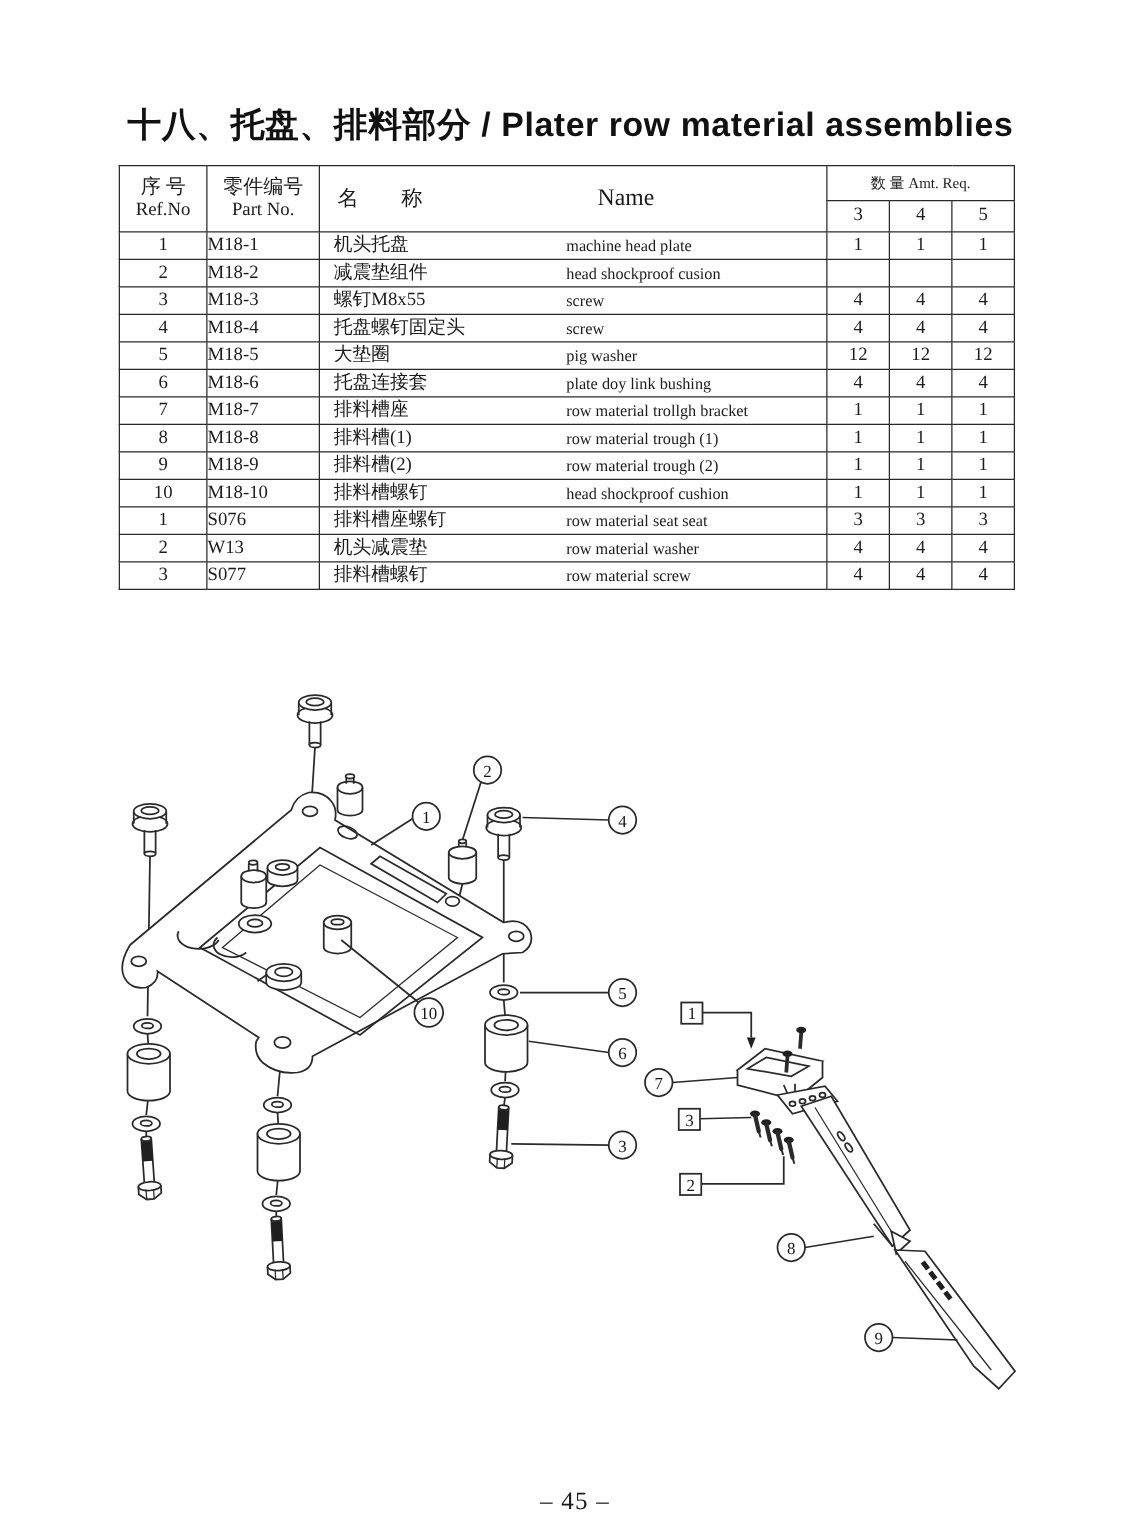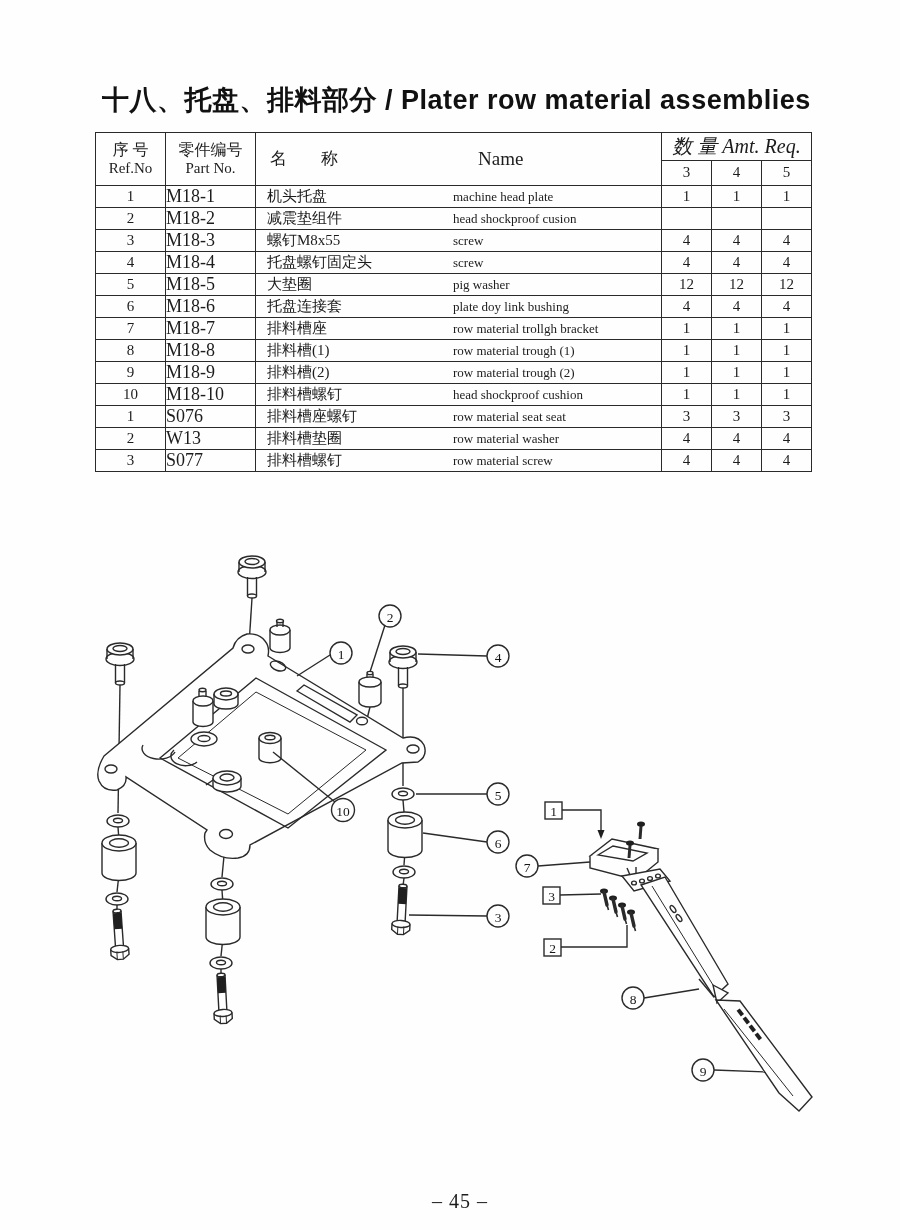--- a/index.html
+++ b/index.html
@@ -11,24 +11,24 @@
   table.parts{position:absolute;left:95px;top:132px;width:716px;border-collapse:collapse;
               table-layout:fixed;background:#fefefe;padding-left:10px;}
   table.parts th, table.parts td{border:1.6px solid #2a2a2a;padding:0;font-weight:normal;
               color:#1c1c1c;line-height:1.05;}
   th.h-two{font-size:16px;text-align:center;}
   th.h-two .l2{font-size:15px;display:block;margin-top:2px;}
   th.h-name{position:relative;height:52px;}
   th.h-name .zh{position:absolute;left:14px;top:50%;transform:translateY(-50%);
                 font-size:17px;white-space:pre;text-align:right;}
   th.h-name .en{position:absolute;left:222px;top:50%;transform:translateY(-50%);font-size:19px;}
-  th.h-qty{font-size:20px;height:26px;white-space:pre;font-style:italic;}
+  th.h-qty{font-size:12px;height:26px;white-space:pre;}
   th.h-num{font-size:15px;height:24px;text-align:center;}
   td.c-ref{ text-align:center;font-size:15px;height:21px;}
-  td.c-part{font-size:18px;padding-left:13px;}
+  td.c-part{font-size:15px;padding-left:13px;}
   td.c-name{position:relative;}
   td.c-name .zh{position:absolute;left:11px;top:50%;transform:translateY(-50%);font-size:15px;}
   td.c-name .en{position:absolute;left:197px;top:50%;transform:translateY(-50%);font-size:13px;}
   td.c-q{text-align:center;font-size:15px;}
   .pagenum{position:absolute;left:0;width:920px;top:1190px;text-align:center;font-size:20px;
            letter-spacing:1px;}
   svg.diagram{position:absolute;left:0;top:0;}
   svg.diagram path,svg.diagram ellipse,svg.diagram circle,svg.diagram rect,
   svg.diagram line,svg.diagram polygon{fill:none;stroke:#2a2a2a;stroke-width:1.4;}
   svg.diagram .fw{fill:#fefefe;}
@@ -205,21 +205,21 @@
       </td>
       <td class="c-q">3</td>
       <td class="c-q">3</td>
       <td class="c-q">3</td>
     </tr>
 
     <tr>
       <td class="c-ref">2</td>
       <td class="c-part">W13</td>
       <td class="c-name">
-        <span class="zh">排料槽垫圈</span>
+        <span class="zh">机头减震垫</span>
         <span class="en">row material washer</span>
       </td>
       <td class="c-q">4</td>
       <td class="c-q">4</td>
       <td class="c-q">4</td>
     </tr>
 
     <tr>
       <td class="c-ref">3</td>
       <td class="c-part">S077</td>

